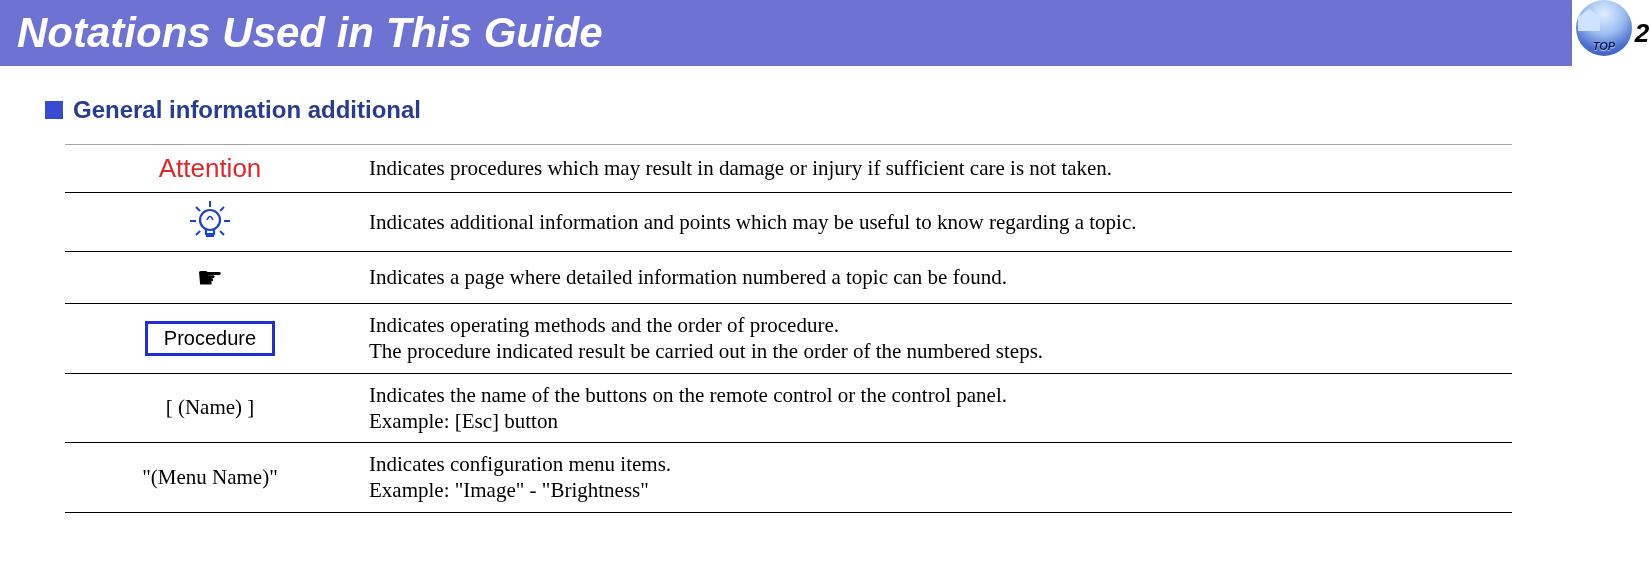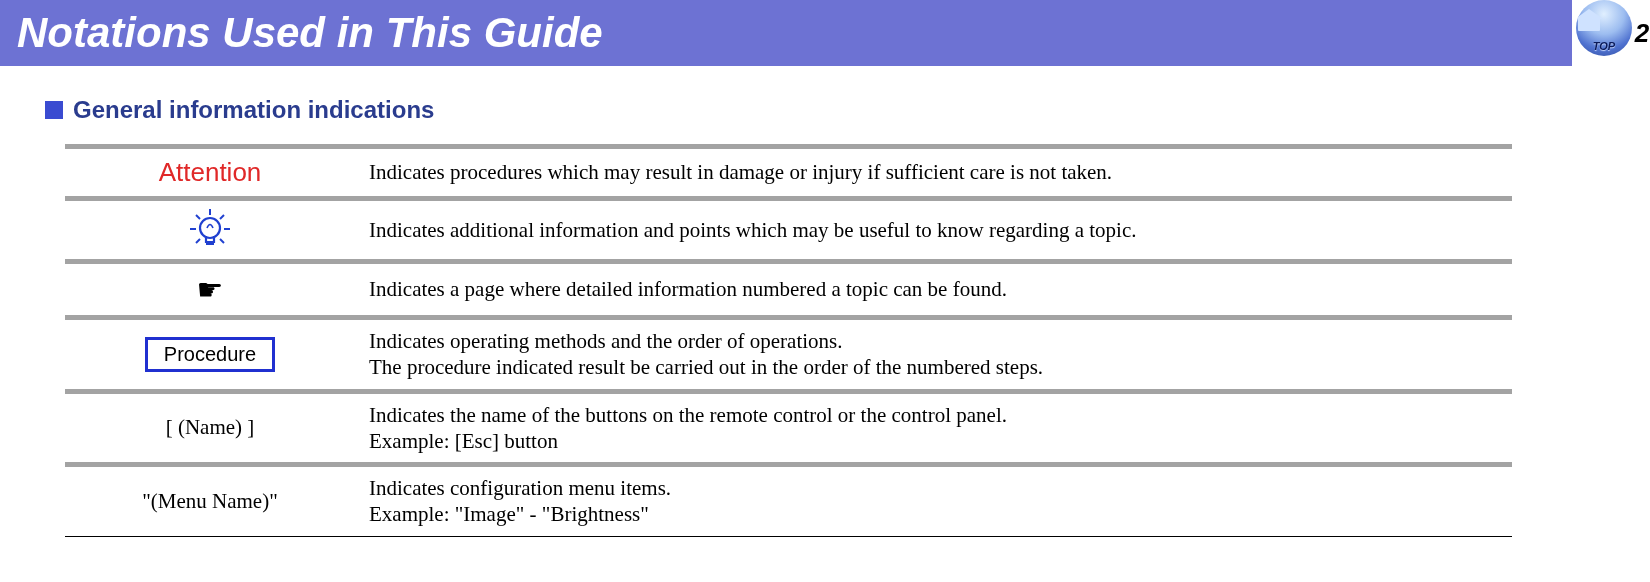--- a/index.html
+++ b/index.html
@@ -27,21 +27,21 @@
       width:0;height:0;border-left:14px solid transparent;border-right:14px solid transparent;border-bottom:10px solid #cfe2ff;position:absolute;top:-6px;left:-1px;
     }
     .top-house-body{ width:22px;height:14px;background:#cfe2ff;position:absolute;top:2px;left:2px;border-radius:1px;}
     .top-label { position:absolute; bottom:4px; left:0; right:0; text-align:center; font-size:11px; font-weight:bold; color:#0a1a5a; font-style:italic; text-shadow:0 1px 1px #c9d9ff;}
     .page-number { position: absolute; top: 18px; right: 0; font-size: 26px; font-weight: bold; font-style: italic; width:16px; text-align:center;}
     .content { padding: 30px 60px 0 45px; width: 1572px; }
     .section-header { display: flex; align-items: center; margin-bottom: 20px; }
     .sq-bullet { width: 18px; height: 18px; background: #3a4bd1; margin-right: 10px; }
     .section-title { color: #2a3c8e; font-size: 24px; font-weight: bold; }
     table.notations { width: 100%; border-collapse: collapse; margin-left: 20px; width: calc(100% - 20px); }
-    table.notations td { border-top: 5px solid #a3a3a3; border-bottom: 1px solid #000; padding: 8px 14px; vertical-align: middle; font-size: 21px; font-family: "Times New Roman", Times, serif; }
+    table.notations td { border-top: 1px solid #a3a3a3; border-bottom: 1px solid #000; padding: 8px 14px; vertical-align: middle; font-size: 21px; font-family: "Times New Roman", Times, serif; }
     table.notations td.label-cell { width: 290px; text-align: center; }
     .attention-label { color: #e02828; font-size: 26px; font-family: Arial, sans-serif; }
     .tip-icon { display:inline-block; vertical-align:middle; }
     .pointer-hand { font-size: 30px; color:#000; }
     .procedure-label { display:inline-block; border:3px solid #2030d0; padding:3px 16px; font-size:20px; font-family: Arial, sans-serif; font-weight: normal; background:#fff; }
     .name-label, .menu-label { font-size: 21px; font-family: "Times New Roman", serif; }
     .desc-two-line { line-height: 1.25; }
     .row-high td { padding-top: 22px; padding-bottom: 22px; }
   </style>
 </head>
@@ -59,21 +59,21 @@
     </div>
     <div class="top-label">TOP</div>
   </div>
 </div>
 
 <div class="page-number">2</div>
 
 <div class="content">
   <div class="section-header">
     <div class="sq-bullet"></div>
-    <span class="section-title">General information indications</span>
+    <span class="section-title">General information additional</span>
   </div>
 
   <table class="notations">
     <tbody id="table-body">
         <tr class="row-high">
           <td class="label-cell"><span class="attention-label">Attention</span></td>
           <td class="desc-two-line">
             <div>Indicates procedures which may result in damage or injury if sufficient care is not taken.</div>
           </td>
         </tr>
@@ -97,21 +97,21 @@
         </tr>
         <tr class="row-high">
           <td class="label-cell"><span class="pointer-hand">☛</span></td>
           <td class="desc-two-line">
             <div>Indicates a page where detailed information numbered a topic can be found.</div>
           </td>
         </tr>
         <tr>
           <td class="label-cell"><span class="procedure-label">Procedure</span></td>
           <td class="desc-two-line">
-            <div>Indicates operating methods and the order of operations.</div>
+            <div>Indicates operating methods and the order of procedure.</div>
             <div>The procedure indicated result be carried out in the order of the numbered steps.</div>
           </td>
         </tr>
         <tr>
           <td class="label-cell"><span class="name-label">[ (Name) ]</span></td>
           <td class="desc-two-line">
             <div>Indicates the name of the buttons on the remote control or the control panel.</div>
             <div>Example: [Esc] button</div>
           </td>
         </tr>

